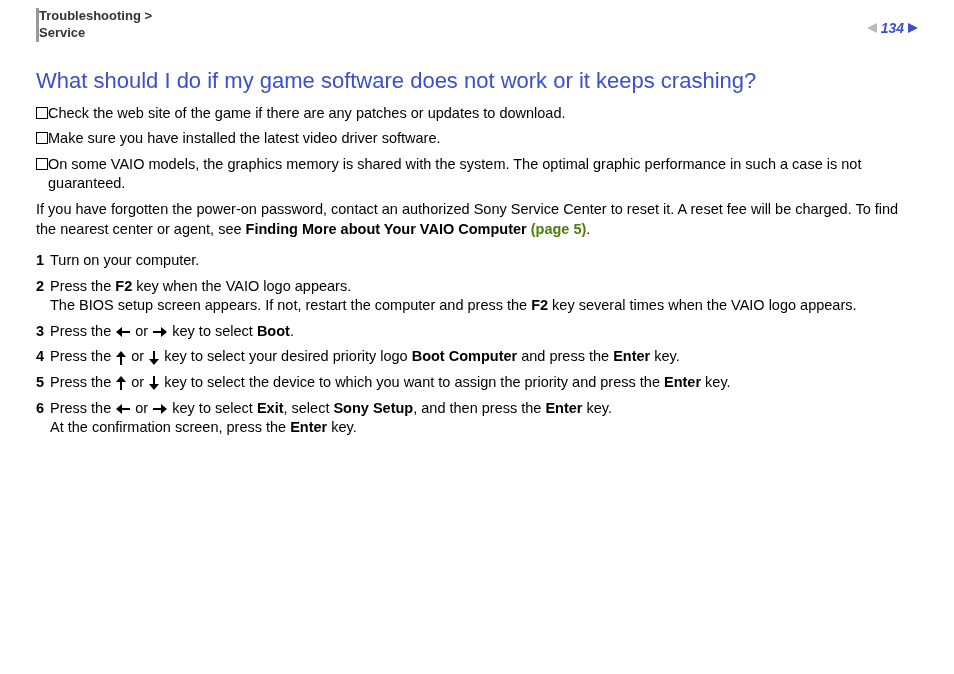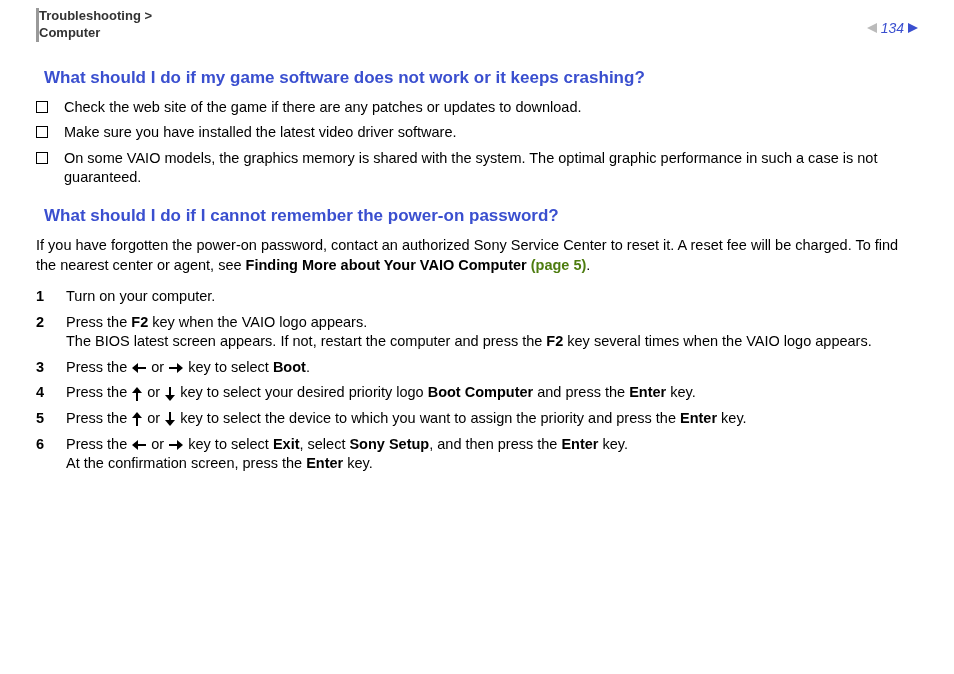--- a/index.html
+++ b/index.html
@@ -41,40 +41,39 @@
     border-right: 10px solid #bbb;
   }
   .arrow-right-small {
     width: 0; height: 0;
     border-top: 5px solid transparent;
     border-bottom: 5px solid transparent;
     border-left: 10px solid #3a4fcf;
   }
   .pagenum {
     font-style: italic;
-    font-weight: normal;
+    font-weight: bold;
     font-size: 14px;
     color: #3a4fcf;
   }
   h2 {
     color: #3a4fcf;
-    font-weight: bold;
-    font-size: 17px;
-    margin: 18px 0 10px 8px;
+    font-weight: normal;
+    font-size: 22px;
+    margin: 18px 0 10px 0;
   }
   .body-text, .list-row, .olist-row {
     font-size: 14.5px;
     line-height: 1.35;
   }
   .body-text { margin: 6px 0 12px 0; }
   .list-row, .olist-row {
     display: flex;
     align-items: flex-start;
     margin: 6px 0;
-    gap: 16px;
   }
   .bullet-box {
     width: 10px; height: 10px;
     border: 1.5px solid #000;
     flex: 0 0 auto;
     margin-top: 3px;
   }
   .num {
     font-weight: bold;
     flex: 0 0 14px;
@@ -124,21 +123,21 @@
   .arrow.ud.up::after { top:0; border-bottom:6px solid #000; }
   .arrow.ud.down::after { bottom:0; border-top:6px solid #000; }
 </style>
 </head>
 <body>
 
 <div class="page">
   <div class="header">
     <div class="breadcrumb">
       <div>Troubleshooting &gt;</div>
-      <div>Computer</div>
+      <div>Service</div>
     </div>
     <div class="pagenum-wrap">
       <span class="arrow-left-small"></span>
       <span class="pagenum">134</span>
       <span class="arrow-right-small"></span>
     </div>
   </div>
 
   <h2>What should I do if my game software does not work or it keeps crashing?</h2>
   <div class="list-row">
@@ -147,36 +146,35 @@
   </div>
   <div class="list-row">
     <span class="bullet-box"></span>
     <span class="content">Make sure you have installed the latest video driver software.</span>
   </div>
   <div class="list-row">
     <span class="bullet-box"></span>
     <span class="content">On some VAIO models, the graphics memory is shared with the system. The optimal graphic performance in such a case is not guaranteed.</span>
   </div>
 
-  <h2>What should I do if I cannot remember the power-on password?</h2>
   <div class="body-text">
     <span>If you have forgotten the power-on password, contact an authorized Sony Service Center to reset it. A reset fee will be charged. To find the nearest center or agent, see </span><b>Finding More about Your VAIO Computer </b><span class="link">(page 5)</span><span>.</span>
   </div>
 
 
   <div class="olist-row">
     <span class="num">1</span>
     <span class="content">Turn on your computer.</span>
   </div>
 
   <div class="olist-row">
     <span class="num">2</span>
     <span class="content">
       <span>Press the </span><b>F2</b><span> key when the VAIO logo appears.</span><br>
-      <span>The BIOS latest screen appears. If not, restart the computer and press the </span><b>F2</b><span> key several times when the VAIO logo appears.</span>
+      <span>The BIOS setup screen appears. If not, restart the computer and press the </span><b>F2</b><span> key several times when the VAIO logo appears.</span>
     </span>
   </div>
 
   <div class="olist-row">
     <span class="num">3</span>
     <span class="content">
       <span>Press the </span><span class="arrow lr left"></span><span> or </span><span class="arrow lr right"></span><span> key to select </span><b>Boot</b>.
     </span>
   </div>
 

